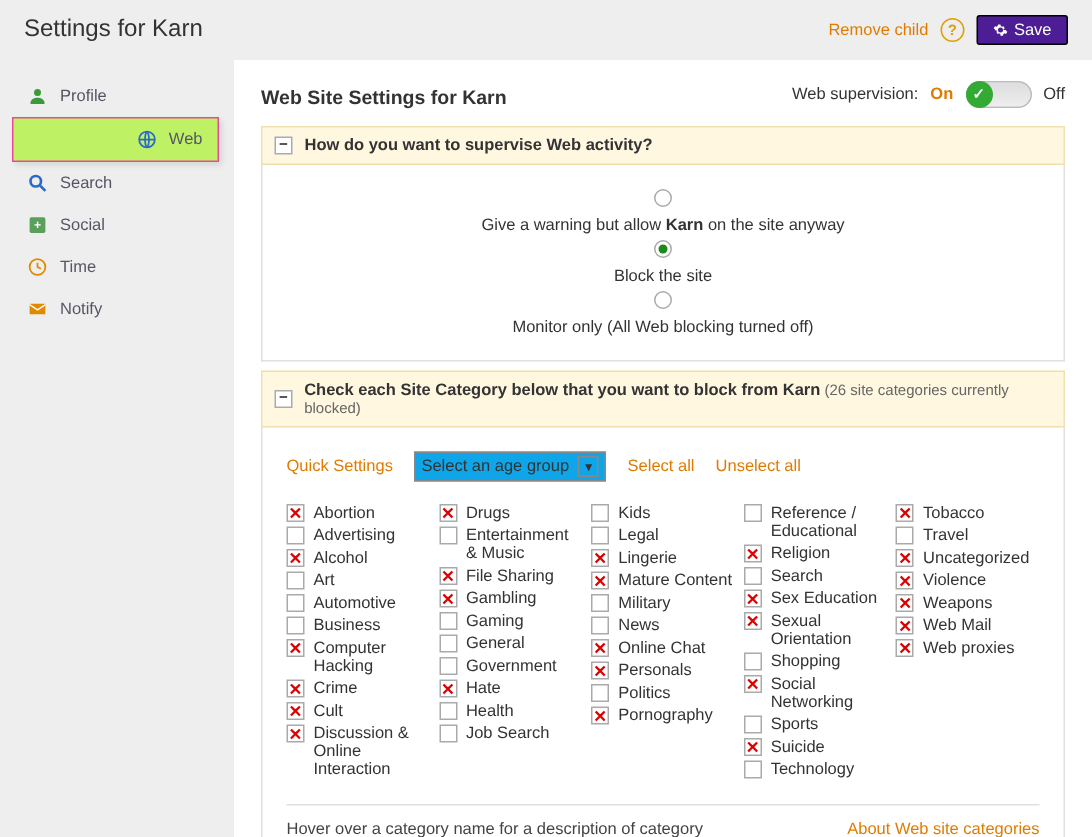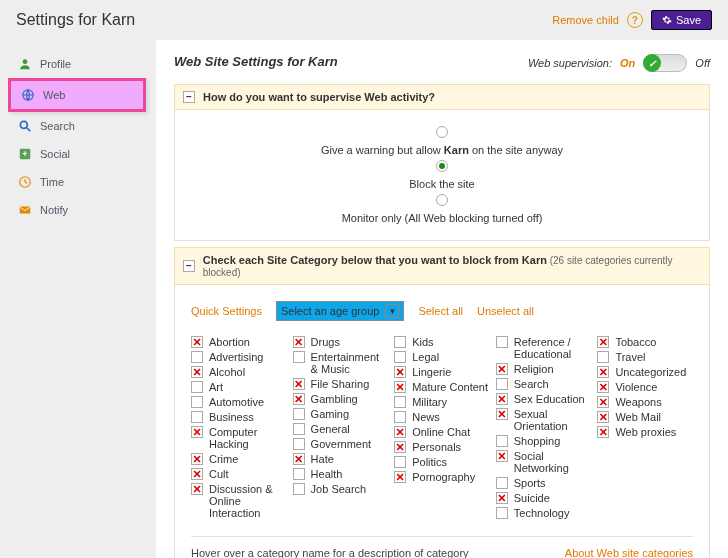--- a/index.html
+++ b/index.html
@@ -8,24 +8,24 @@
 .header h1 { font-size: 16px; font-weight: normal; color: #333; }
 .header-right { display: flex; align-items: center; gap: 8px; }
 .link-orange { color: #e07b00; font-size: 11px; cursor: pointer; }
 .help-circle { width: 16px; height: 16px; border: 1px solid #e0a000; border-radius: 50%; display: inline-flex; align-items: center; justify-content: center; color: #e0a000; font-weight: bold; font-size: 10px; cursor: pointer; }
 .btn-save { background: #4c1d95; color: #fff; border: 1px solid #000; padding: 3px 10px; font-size: 11px; display: inline-flex; align-items: center; gap: 4px; cursor: pointer; border-radius: 2px; }
 .gear { width: 10px; height: 10px; display: inline-block; }
 .gear svg { width: 100%; height: 100%; fill: #fff; }
 .layout { display: flex; }
 .sidebar { width: 156px; background: #eee; padding: 10px 10px 40px 8px; }
 .sidebar-item { display: flex; align-items: center; gap: 8px; padding: 7px 10px; cursor: pointer; color: #556; font-size: 11px; }
-.sidebar-item.active { background: #f0abfc; border: 3px solid #ec4899; box-shadow: 2px 2px 4px rgba(0,0,0,0.1); }
+.sidebar-item.active { background: #bef264; border: 1px solid #ec4899; box-shadow: 2px 2px 4px rgba(0,0,0,0.1); justify-content: flex-end; }
 .sb-icon { width: 14px; height: 14px; display: inline-flex; align-items: center; justify-content: center; }
 .main { flex: 1; background: #fff; padding: 14px 18px 10px 18px; }
-.main-header { display: flex; align-items: flex-start; justify-content: space-between; margin-bottom: 12px; font-style: italic; }
+.main-header { display: flex; align-items: flex-end; justify-content: space-between; margin-bottom: 12px; }
 .main-header h2 { font-size: 13px; font-weight: bold; }
 .supervision { display: flex; align-items: center; gap: 8px; font-size: 11px; }
 .toggle { width: 44px; height: 18px; background: linear-gradient(#ddd,#eee); border: 1px solid #bbb; border-radius: 9px; position: relative; display: inline-block; cursor: pointer; }
 .toggle-knob { width: 18px; height: 18px; background: #3a3; border-radius: 50%; position: absolute; top: -1px; left: -1px; display: flex; align-items: center; justify-content: center; color: #fff; font-size: 10px; font-weight: bold; }
 .on-label { color: #e07b00; font-weight: bold; }
 .section-band { background: #fff7e0; border: 1px solid #f0e0b0; padding: 6px 8px; display: flex; align-items: center; gap: 8px; font-size: 11px; font-weight: bold; margin-top: 6px; }
 .collapse-box { width: 12px; height: 12px; border: 1px solid #aaa; display: inline-flex; align-items: center; justify-content: center; font-size: 10px; line-height: 1; cursor: pointer; background: #fff; font-weight: bold; }
 .section-body { border: 1px solid #e0e0e0; border-top: none; padding: 12px 16px; }
 .radio-row { display: flex; align-items: center; gap: 6px; margin: 4px 0; font-size: 11px; flex-direction: column; }
 .radio { width: 12px; height: 12px; border: 1px solid #aaa; border-radius: 50%; display: inline-flex; align-items: center; justify-content: center; }

